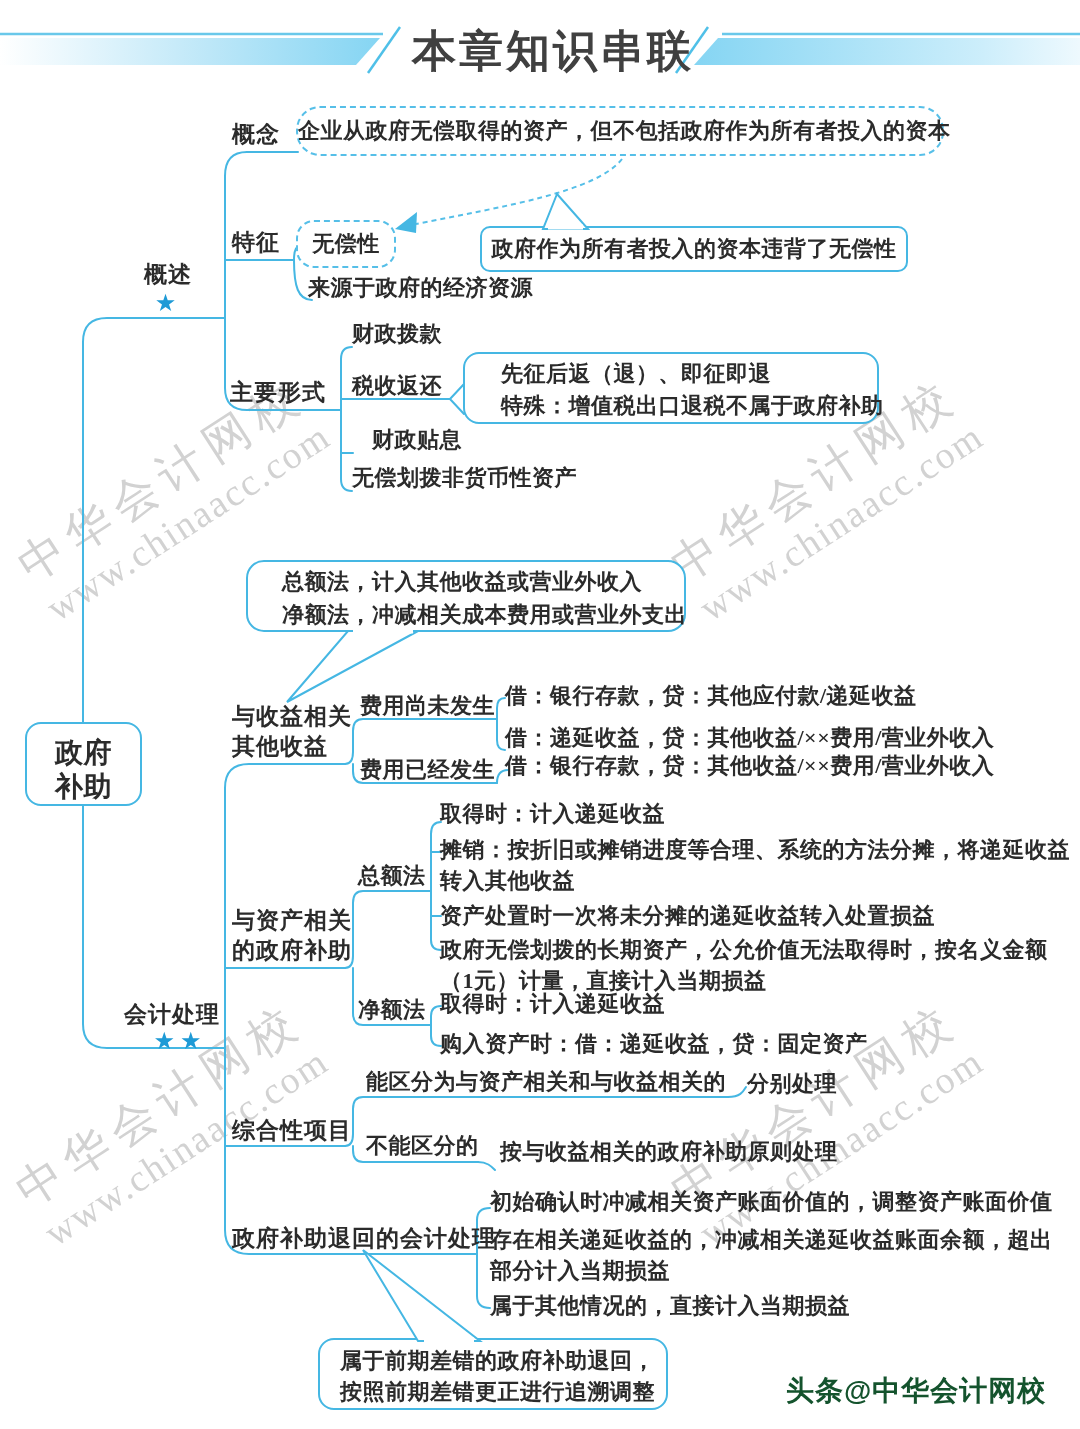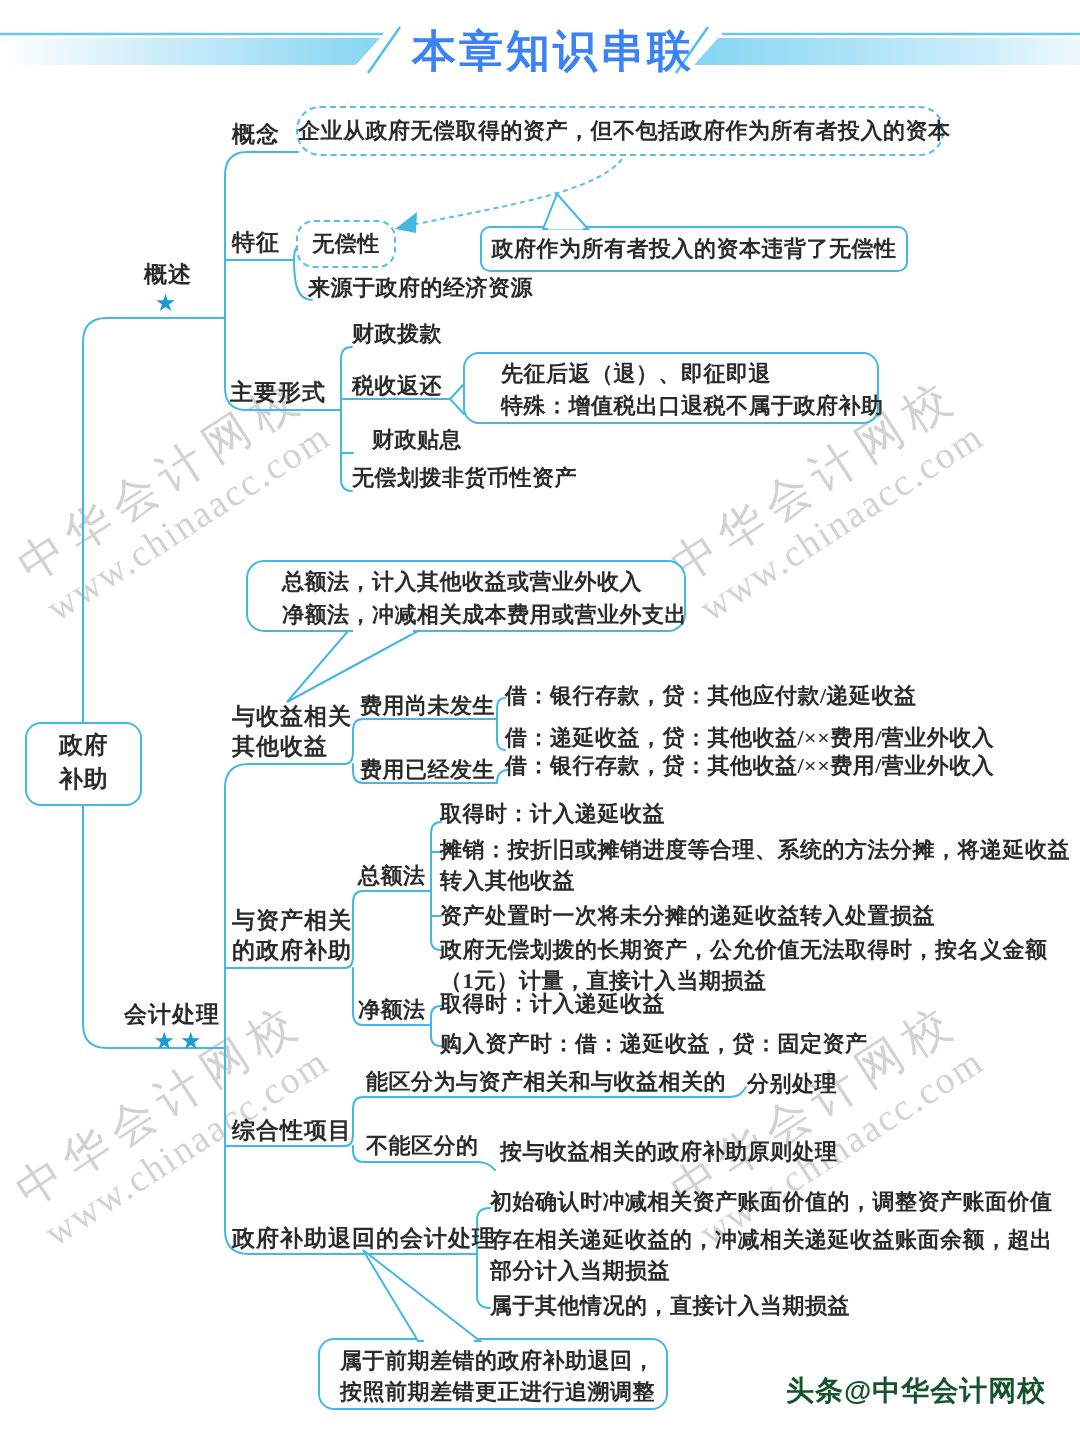--- a/index.html
+++ b/index.html
@@ -15,21 +15,21 @@
         font-family:"DejaVu Sans",sans-serif;line-height:26px;}
   .wm{position:absolute;width:460px;height:150px;color:#d2d2d2;text-align:center;
       transform:rotate(-33deg);z-index:0;line-height:1.2;pointer-events:none;}
   .wm .l1{font-size:46px;letter-spacing:9px;}
   .wm .l2{font-size:38px;letter-spacing:2px;}
   svg{position:absolute;left:0;top:0;}
   #lines{z-index:1;}
   #overlay{z-index:3;pointer-events:none;}
   .txt{z-index:2;}
   #title{z-index:2;font-family:"Liberation Sans","DejaVu Sans",sans-serif;
-         font-weight:800;font-size:44px;color:#3b82f6;letter-spacing:3px;}
+         font-weight:800;font-size:44px;color:#404040;letter-spacing:3px;}
   #footer{z-index:2;font-family:"Liberation Sans","DejaVu Sans",sans-serif;
           font-weight:700;font-size:28px;color:#14532d;letter-spacing:1px;}
   .bar{position:absolute;z-index:1;}
 </style>
 </head>
 <body>
 
 <div id="page">
 
   <div class="wm" style="left:-43px;top:445px;">
@@ -111,21 +111,21 @@
       <path d="M 345 1146 Q 353 1146 353 1134 L 353 1109 Q 353 1097 363 1097 L 728 1097 C 740 1097 743 1092 746 1087"></path>
       <path d="M 353 1146 L 353 1150 Q 353 1162 363 1162 L 478 1162"></path>
       <path d="M 478 1162 C 487 1162 491 1166 495 1170"></path>
 
       <path d="M 490 1208 Q 477 1208 477 1220 L 477 1296 Q 477 1308 490 1308"></path>
       <path d="M 477 1242 L 490 1242"></path>
     </g>
   </svg>
 
   <div class="bx" style="left:25px;top:722px;width:117px;height:84px;border-radius:16px;
-       font-size:24px;text-align:center;line-height:34px;padding-top:4px;z-index:2;">政府
+       font-size:28px;text-align:center;line-height:34px;padding-top:12px;z-index:2;">政府
 补助</div>
 
   <div class="bx dashed" style="left:296px;top:106px;width:648px;height:50px;border-radius:24px;
        text-align:center;line-height:46px;z-index:2;">企业从政府无偿取得的资产，但不包括政府作为所有者投入的资本</div>
 
   <div class="bx dashed" style="left:296px;top:220px;width:100px;height:48px;border-radius:18px;
        text-align:center;line-height:44px;z-index:2;">无偿性</div>
 
   <div class="bx" style="left:480px;top:226px;width:428px;height:46px;border-radius:10px;
        text-align:center;line-height:42px;z-index:2;">政府作为所有者投入的资本违背了无偿性</div>

